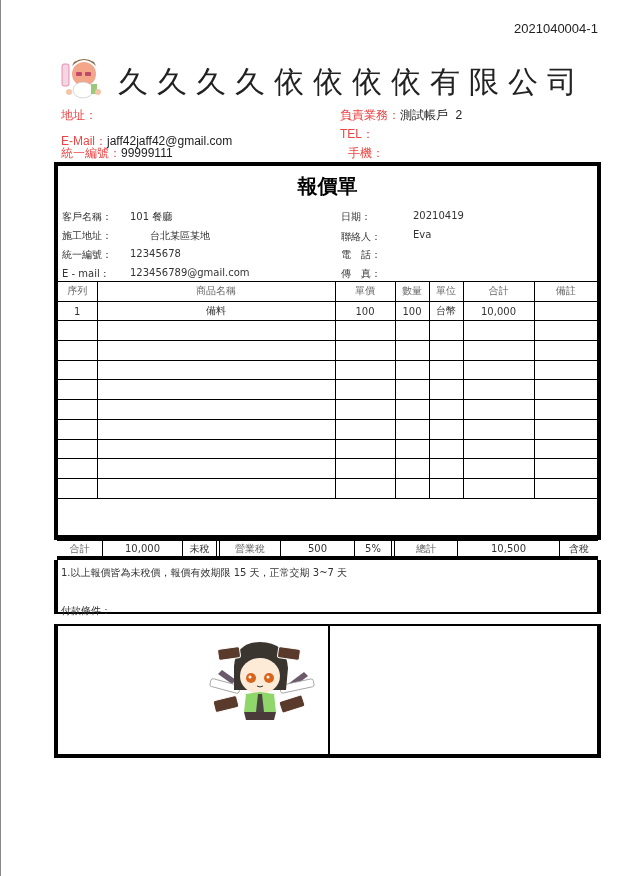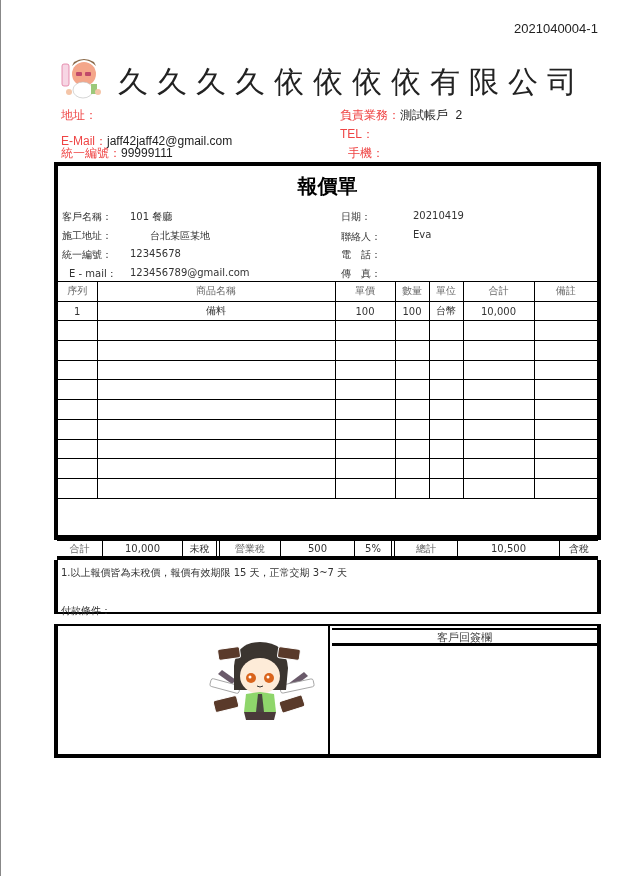--- a/index.html
+++ b/index.html
@@ -80,21 +80,21 @@
 
 <div class="box main-box">
   <div class="title">報價單</div>
 
   <div class="info" style="left:4px; top:44px;">客戶名稱：</div>
   <div class="info" style="left:72px; top:44px;">101 餐廳</div>
   <div class="info" style="left:4px; top:63px;">施工地址：</div>
   <div class="info" style="left:72px; top:63px;margin-left:20px;">台北某區某地</div>
   <div class="info" style="left:4px; top:82px;">統一編號：</div>
   <div class="info" style="left:72px; top:82px;">12345678</div>
-  <div class="info" style="left:4px; top:101px;margin-left:7px;">E - mail：</div>
+  <div class="info" style="left:4px; top:101px;">E - mail：</div>
   <div class="info" style="left:72px; top:101px;">123456789@gmail.com</div>
 
   <div class="info" style="left:283px; top:44px;">日期：</div>
   <div class="info" style="left:355px; top:44px;">20210419</div>
   <div class="info" style="left:283px; top:64px;">聯絡人：</div>
   <div class="info" style="left:355px; top:63px;">Eva</div>
   <div class="info" style="left:283px; top:82px;">電　話：</div>
   <div class="info" style="left:355px; top:82px;"></div>
   <div class="info" style="left:283px; top:101px;">傳　真：</div>
   <div class="info" style="left:355px; top:101px;"></div>
@@ -255,15 +255,14 @@
       <path d="M54 58 L58 58 L60 76 L52 76 Z" fill="#4a4540"></path>
       <path d="M40 76 L72 76 L70 84 L42 84 Z" fill="#4a3a3a"></path>
       <g fill="#5a3a2a" stroke="#fff" stroke-width="1">
         <rect x="14" y="12" width="22" height="11" rx="2" transform="rotate(-8 25 17)"></rect>
         <rect x="74" y="12" width="22" height="11" rx="2" transform="rotate(8 85 17)"></rect>
         <rect x="10" y="62" width="24" height="12" rx="2" transform="rotate(-14 22 68)"></rect>
         <rect x="76" y="62" width="24" height="12" rx="2" transform="rotate(-18 88 68)"></rect>
       </g>
     </svg>
   </div>
-  <div class="sign-title">客戶回簽欄</div>
   <div class="abs" style="left:274px; top:23px; right:0; bottom:0;"></div>
 </div>
 
 </body></html>

